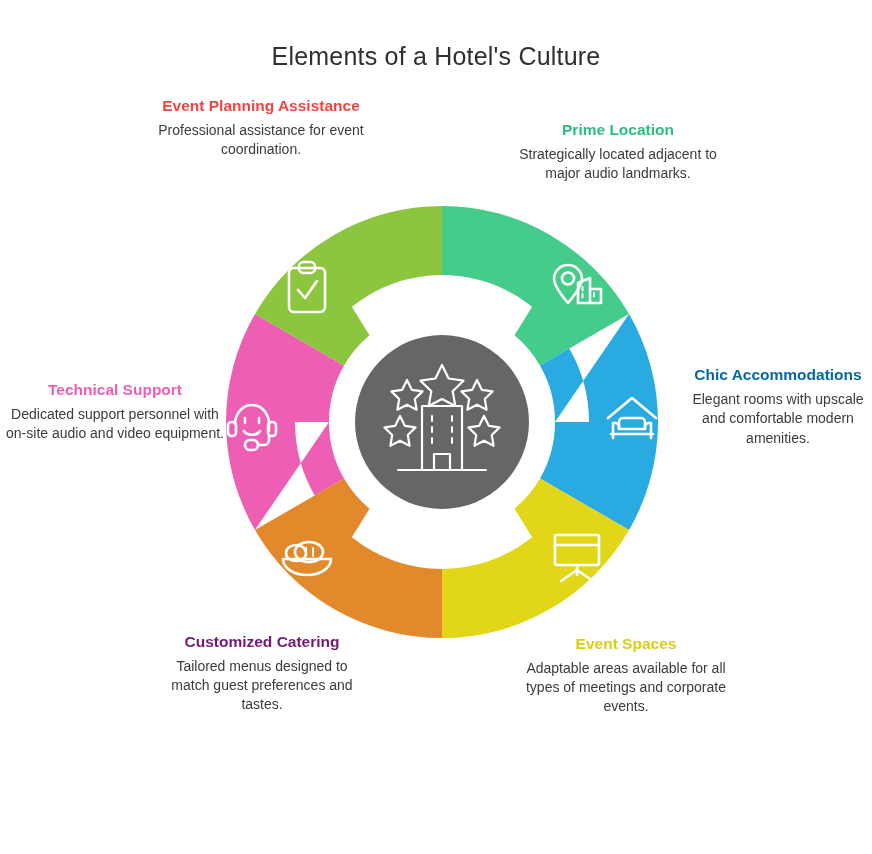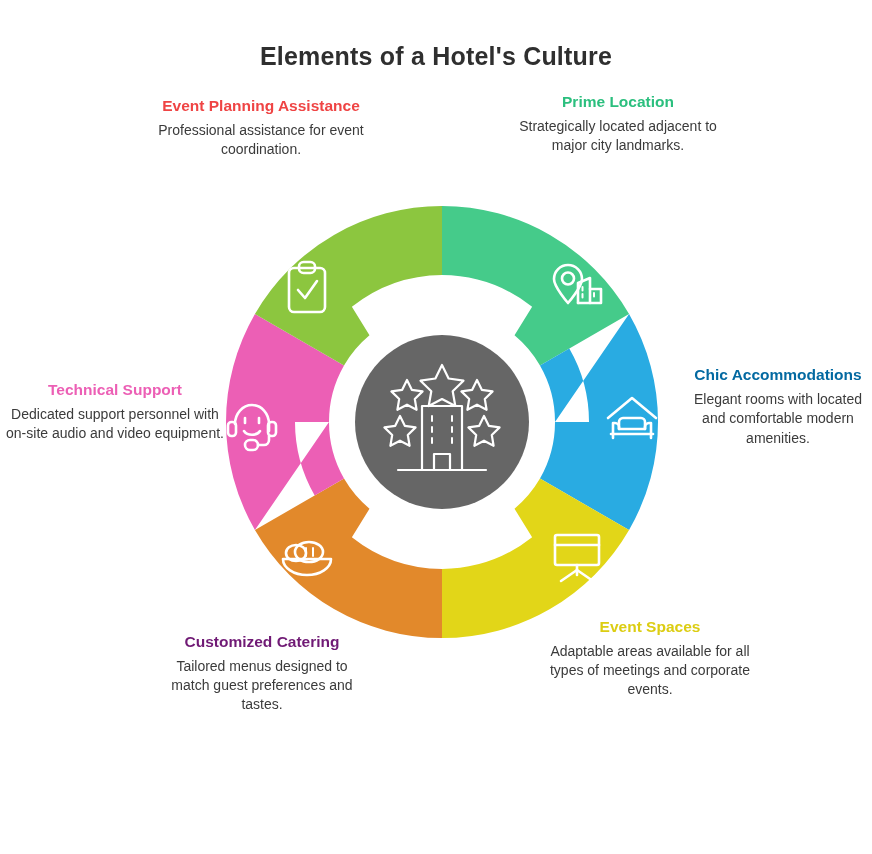--- a/index.html
+++ b/index.html
@@ -22,21 +22,21 @@
   }
 
   
   .title {
     position: absolute;
     left: 0;
     top: 42px;
     width: 872px;
     text-align: center;
     font-size: 25px;
-    font-weight: bold;
+    font-weight: normal;
     color: #2f2f2f;
     letter-spacing: 0.2px;
   }
 
   
   .wheel {
     position: absolute;
     left: 223px;
     top: 203px;
     width: 438px;
@@ -56,23 +56,23 @@
     margin-bottom: 5px;
   }
   .callout .c-desc {
     font-size: 14px;
     line-height: 1.38;
     color: #3b3b3b;
   }
 
   
   .c-event-planning   { left: 152px; top: 96px;  width: 218px; }
-  .c-prime-location   { left: 512px; top: 92px; width: 212px; }
+  .c-prime-location   { left: 512px; top: 120px; width: 212px; }
   .c-chic-accom       { left: 684px; top: 366px; width: 188px; }
-  .c-event-spaces     { left: 520px; top: 617px; width: 212px; margin-left: 24px; }
+  .c-event-spaces     { left: 520px; top: 634px; width: 212px; }
   .c-catering         { left: 162px; top: 632px; width: 200px; }
   .c-tech-support     { left: 6px;   top: 380px; width: 218px; }
 
   .c-chic-accom .c-title { line-height: 1.22; }
 </style>
 </head>
 <body>
 
 <div id="stage">
 
@@ -188,26 +188,26 @@
     </svg>
   </div>
 
   <div class="callout c-event-planning">
     <div class="c-title" style="color:#ef4444">Event Planning Assistance</div>
     <div class="c-desc">Professional assistance for event coordination.</div>
   </div>
 
   <div class="callout c-prime-location">
     <div class="c-title" style="color:#2bbf7e">Prime Location</div>
-    <div class="c-desc">Strategically located adjacent to major city landmarks.</div>
+    <div class="c-desc">Strategically located adjacent to major audio landmarks.</div>
   </div>
 
   <div class="callout c-chic-accom">
     <div class="c-title" style="color:#0369a1">Chic Accommodations</div>
-    <div class="c-desc">Elegant rooms with located and comfortable modern amenities.</div>
+    <div class="c-desc">Elegant rooms with upscale and comfortable modern amenities.</div>
   </div>
 
   <div class="callout c-event-spaces">
     <div class="c-title" style="color:#dccd12">Event Spaces</div>
     <div class="c-desc">Adaptable areas available for all types of meetings and corporate events.</div>
   </div>
 
   <div class="callout c-catering">
     <div class="c-title" style="color:#701a75">Customized Catering</div>
     <div class="c-desc">Tailored menus designed to match guest preferences and tastes.</div>

